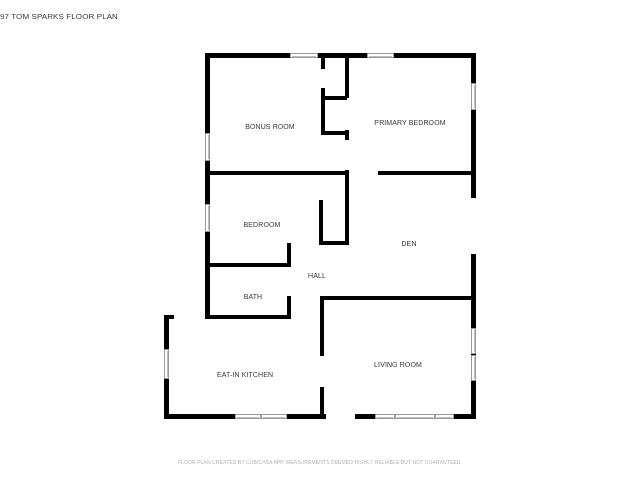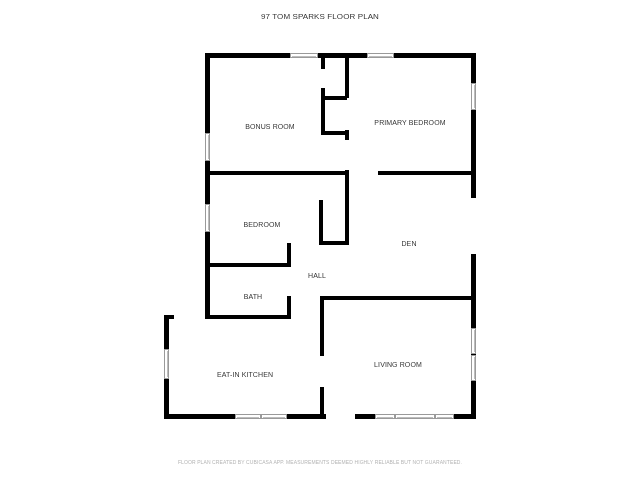--- a/index.html
+++ b/index.html
@@ -1,17 +1,17 @@
 <!DOCTYPE html>
 <html><head>
 <meta charset="utf-8">
 <style>
   html, body { margin: 0; padding: 0; background: #ffffff; }
   body { width: 640px; height: 480px; position: relative; overflow: hidden; font-family: "Liberation Sans", sans-serif; }
-  .title { position: absolute; top: 12px; left: 0; width: 640px; text-align: center; font-size: 8px; color: #333333; letter-spacing: 0.1px; }
+  .title { position: absolute; top: 12px; left: 0; width: 640px; font-size: 8px; color: #333333; letter-spacing: 0.1px; }
   .footer { position: absolute; top: 459px; left: 0; width: 640px; text-align: center; font-size: 5px; color: #b5b5b5; letter-spacing: 0.1px; }
   .plan { position: absolute; left: 0; top: 0; width: 640px; height: 480px; }
   .wall { position: absolute; background: #000000; }
   .win { position: absolute; background: #ffffff; border: 1px solid #9a9a9a; box-sizing: border-box; }
   .win.h::after { content: ""; position: absolute; left: 1px; right: 1px; top: 50%; height: 0; border-top: 1px solid #bdbdbd; }
   .win.v::after { content: ""; position: absolute; top: 1px; bottom: 1px; left: 50%; width: 0; border-left: 1px solid #bdbdbd; }
   .label { position: absolute; font-size: 7px; color: #333333; white-space: nowrap; transform: translate(-50%, -50%); letter-spacing: 0.1px; }
   .opening { position: absolute; background: #ffffff; }
 </style>
 </head>

